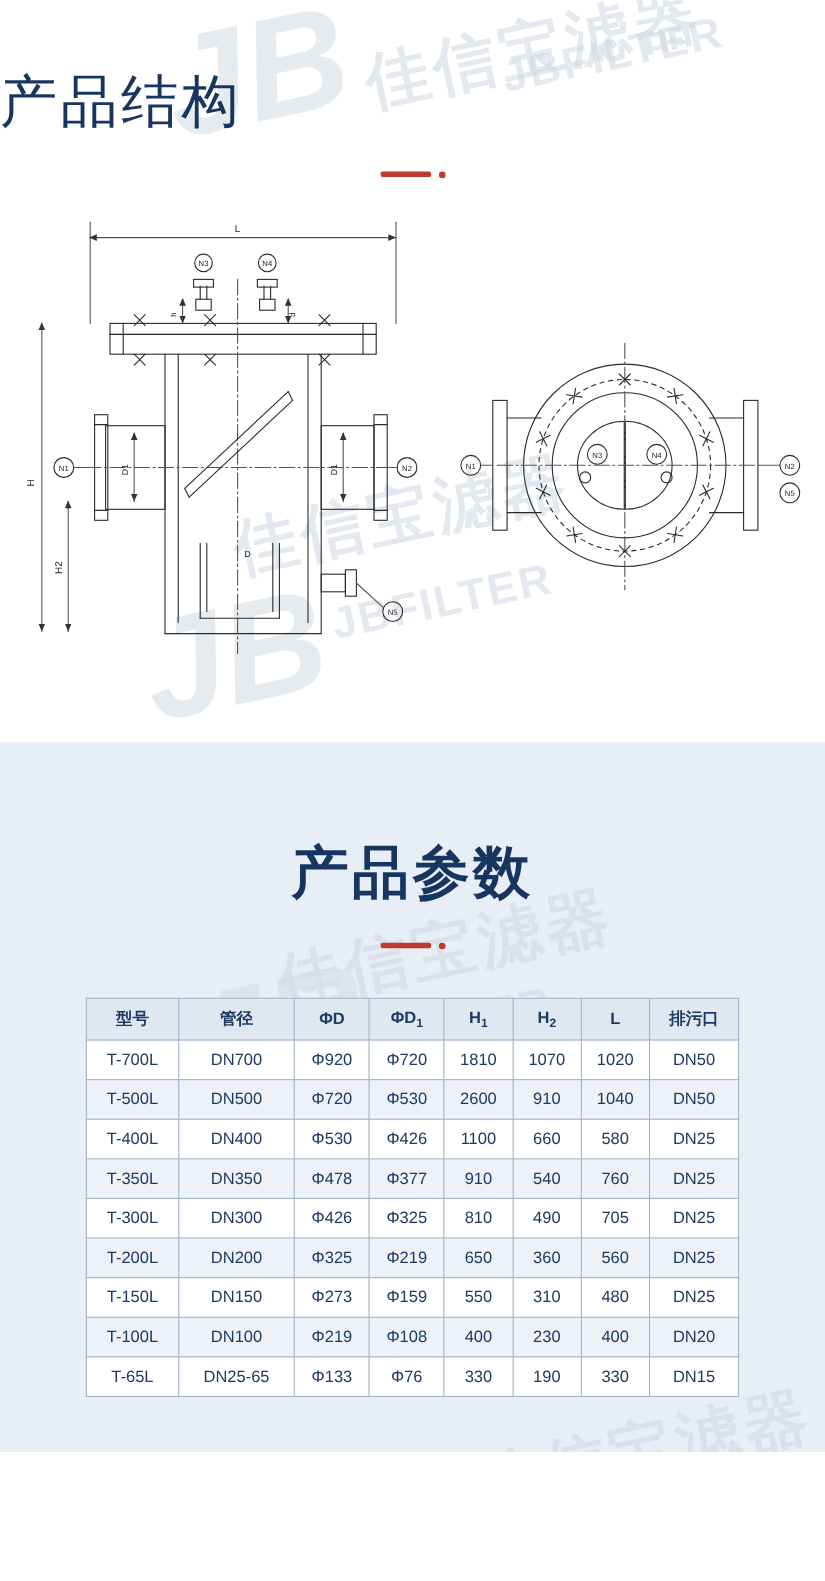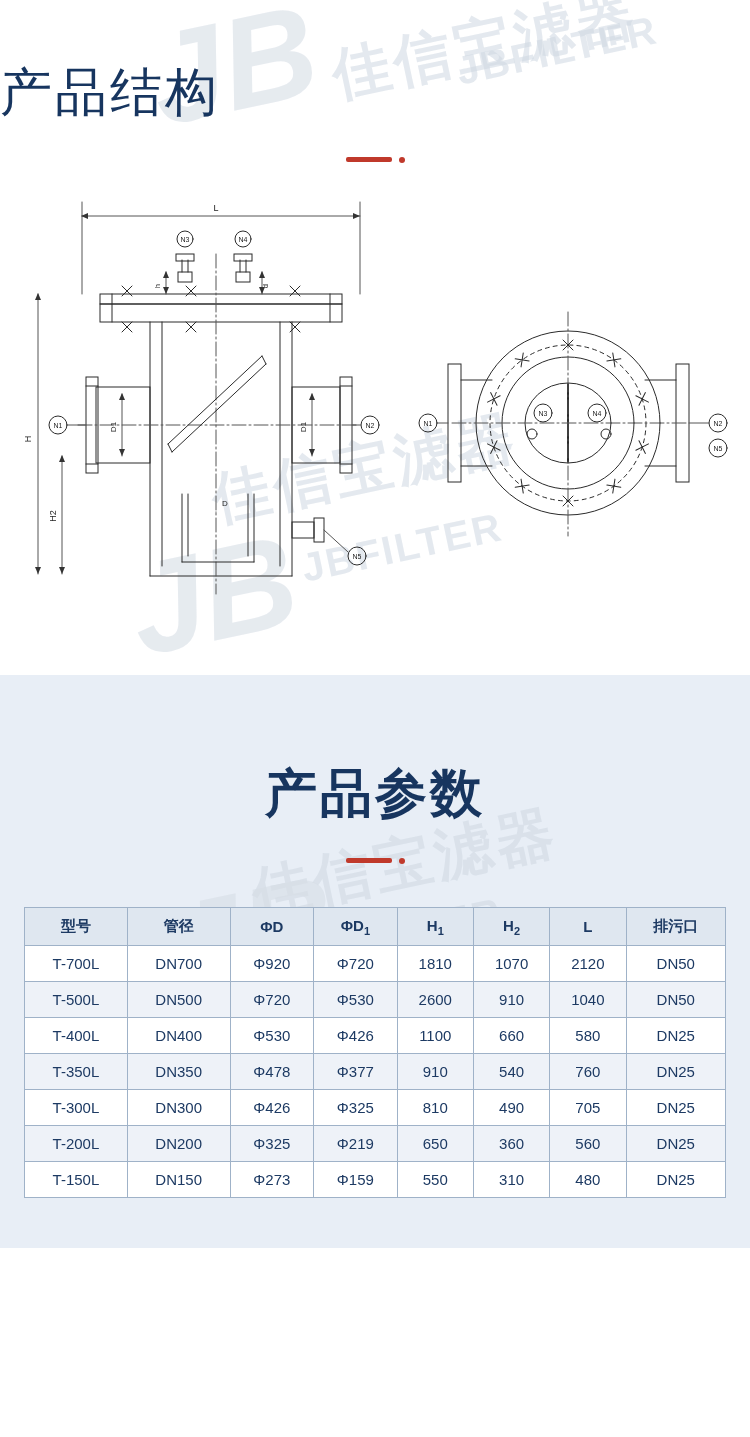--- a/index.html
+++ b/index.html
@@ -96,21 +96,21 @@
     color:#17355f;
     letter-spacing:3px;
     padding-top:84px;
     position:relative;
     z-index:2;
   }
   table.params{
     position:relative;
     z-index:2;
     border-collapse:collapse;
-    width:702px;
+    width:594px;
     margin:38px auto 16px auto;
     background:rgba(255,255,255,0.9);
     font-size:15px;
   }
   table.params th,table.params td{
     border:1px solid #9fb2c8;
     text-align:center;
     height:35px;
     color:#1d3a63;
     font-weight:normal;
@@ -367,21 +367,21 @@
         </tr>
       </thead>
       <tbody>
         <tr>
           <td>T-700L</td>
           <td>DN700</td>
           <td>Φ920</td>
           <td>Φ720</td>
           <td>1810</td>
           <td>1070</td>
-          <td>2120</td>
+          <td>1020</td>
           <td>DN50</td>
         </tr>
         <tr>
           <td>T-500L</td>
           <td>DN500</td>
           <td>Φ720</td>
           <td>Φ530</td>
           <td>2600</td>
           <td>910</td>
           <td>1040</td>
@@ -430,17 +430,37 @@
         <tr>
           <td>T-150L</td>
           <td>DN150</td>
           <td>Φ273</td>
           <td>Φ159</td>
           <td>550</td>
           <td>310</td>
           <td>480</td>
           <td>DN25</td>
         </tr>
+        <tr>
+          <td>T-100L</td>
+          <td>DN100</td>
+          <td>Φ219</td>
+          <td>Φ108</td>
+          <td>400</td>
+          <td>230</td>
+          <td>400</td>
+          <td>DN20</td>
+        </tr>
+        <tr>
+          <td>T-65L</td>
+          <td>DN25-65</td>
+          <td>Φ133</td>
+          <td>Φ76</td>
+          <td>330</td>
+          <td>190</td>
+          <td>330</td>
+          <td>DN15</td>
+        </tr>
       </tbody>
     </table>
   </div>
 
 </div>
 
 </body></html>

